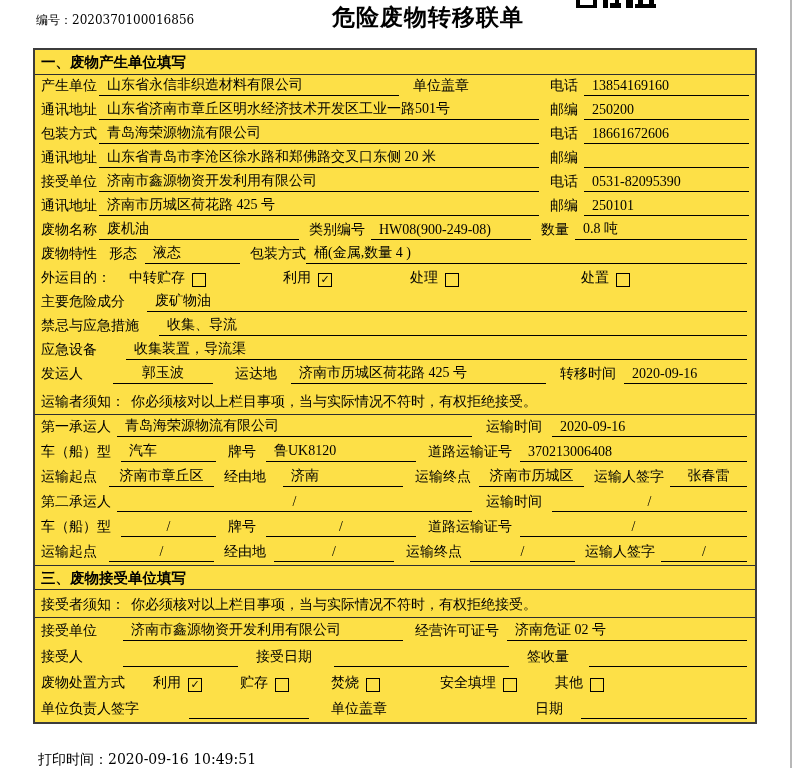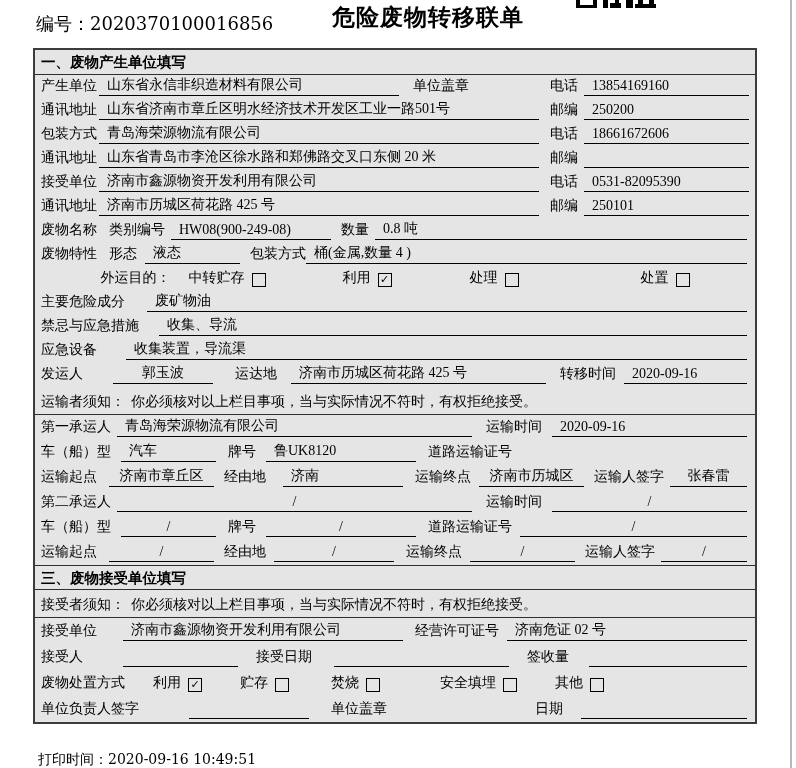--- a/index.html
+++ b/index.html
@@ -1,47 +1,47 @@
 <!DOCTYPE html>
 <html><head>
 <meta charset="utf-8">
 <style>
   html,body{margin:0;padding:0;}
   body{
     width:796px;height:768px;position:relative;background:#ffffff;overflow:hidden;
     font-family:"Liberation Serif", serif;
     color:#000;
   }
-  .doc-no{position:absolute;left:36px;top:12px;font-size:18px;}
+  .doc-no{position:absolute;left:36px;top:12px;font-size:12px;}
   .doc-no .num{font-family:"DejaVu Serif", serif;}
   .page-title{position:absolute;left:332px;top:2px;font-size:23px;font-weight:bold;letter-spacing:1px;}
   .qr{position:absolute;left:576px;top:0;width:80px;height:8px;}
   .edge-line{position:absolute;left:790px;top:0;width:2px;height:768px;background:#b8b8b8;}
   .table{
     position:absolute;left:33px;top:48px;width:724px;
-    border:2px solid #3c3c3c;box-sizing:border-box;background:#e5e5e5;
+    border:2px solid #3c3c3c;box-sizing:border-box;background:#fde047;
     display:flex;flex-direction:column;
   }
   .sec{display:flex;flex-direction:column;}
   .sec-header{
     box-sizing:border-box;height:25px;padding:3px 6px 0 6px;
     font-weight:bold;font-size:14.5px;
     border-top:1px solid #2f2f2f;border-bottom:1px solid #2f2f2f;
   }
   .sec-header.first{border-top:none;}
   .notice{
     box-sizing:border-box;height:28px;padding:6px 6px 0 6px;font-size:14px;
     border-bottom:1px solid #2f2f2f;display:flex;
   }
   .notice .nlbl{margin-right:6px;}
   .row{
     box-sizing:border-box;display:flex;align-items:flex-end;
     padding:0 6px 3px 6px;font-size:14px;white-space:nowrap;
   }
-  .s1 .row{height:24px;justify-content:center;}
+  .s1 .row{height:24px;}
   .s2 .row{height:25px;}
   .s3 .row{height:26px;}
   .lbl{flex:none;padding-bottom:1px;}
   .u{
     flex:none;box-sizing:border-box;border-bottom:1px solid #000;
     padding:0 0 1px 8px;overflow:hidden;
   }
   .u.ctr{text-align:center;padding-left:0;}
   .fx{flex:1 1 auto;margin-right:2px;}
   .mla{margin-left:auto;}
@@ -125,20 +125,21 @@
 
     <div class="row">
       <span class="lbl w58">通讯地址</span>
       <span class="u w440">济南市历城区荷花路 425 号</span>
       <span class="lbl w34 mla">邮编</span>
       <span class="u w165">250101</span>
     </div>
 
     <div class="row">
       <span class="lbl w58">废物名称</span>
+      <span class="u w200">废机油</span>
       <span class="lbl" style="margin-left:10px">类别编号</span>
       <span class="u w160" style="margin-left:6px">HW08(900-249-08)</span>
       <span class="lbl" style="margin-left:10px">数量</span>
       <span class="u fx" style="margin-left:6px">0.8 吨</span>
     </div>
 
     <div class="row">
       <span class="lbl w58">废物特性</span>
       <span class="lbl" style="margin-left:10px">形态</span>
       <span class="u w95" style="margin-left:8px">液态</span>
@@ -195,20 +196,21 @@
       <span class="lbl" style="margin-left:14px">运输时间</span>
       <span class="u fx" style="margin-left:10px">2020-09-16</span>
     </div>
 
     <div class="row">
       <span class="lbl w80">车（船）型</span>
       <span class="u w95">汽车</span>
       <span class="lbl" style="margin-left:12px">牌号</span>
       <span class="u w150" style="margin-left:10px">鲁UK8120</span>
       <span class="lbl" style="margin-left:12px">道路运输证号</span>
+      <span class="u fx" style="margin-left:8px">370213006408</span>
     </div>
 
     <div class="row">
       <span class="lbl w60">运输起点</span>
       <span class="u w105 ctr" style="margin-left:8px">济南市章丘区</span>
       <span class="lbl" style="margin-left:10px">经由地</span>
       <span class="u w120" style="margin-left:17px">济南</span>
       <span class="lbl" style="margin-left:12px">运输终点</span>
       <span class="u w105 ctr" style="margin-left:8px">济南市历城区</span>
       <span class="lbl" style="margin-left:10px">运输人签字</span>

